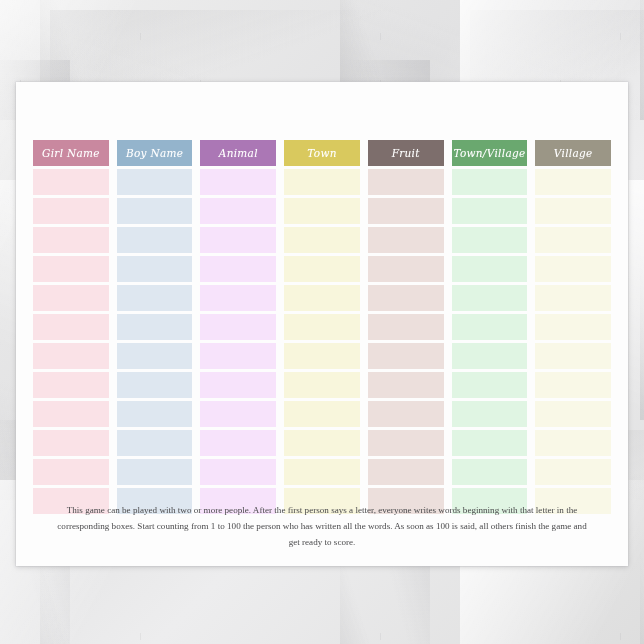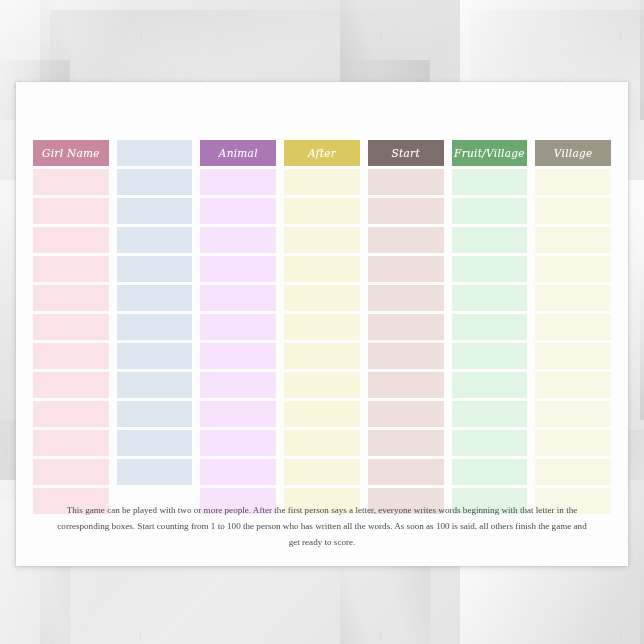--- a/index.html
+++ b/index.html
@@ -94,20 +94,21 @@
           <div class="bcell" style="background: rgb(250, 226, 231);"></div>
           <div class="bcell" style="background: rgb(250, 226, 231);"></div>
           <div class="bcell" style="background: rgb(250, 226, 231);"></div>
           <div class="bcell" style="background: rgb(250, 226, 231);"></div>
           <div class="bcell" style="background: rgb(250, 226, 231);"></div>
           <div class="bcell" style="background: rgb(250, 226, 231);"></div>
           <div class="bcell" style="background: rgb(250, 226, 231);"></div>
           <div class="bcell" style="background: rgb(250, 226, 231);"></div>
         </div>
         <div class="col">
+          <div class="hcell" style="background: rgb(148, 180, 204);">Boy Name</div>
           <div class="bcell" style="background: rgb(222, 231, 240);"></div>
           <div class="bcell" style="background: rgb(222, 231, 240);"></div>
           <div class="bcell" style="background: rgb(222, 231, 240);"></div>
           <div class="bcell" style="background: rgb(222, 231, 240);"></div>
           <div class="bcell" style="background: rgb(222, 231, 240);"></div>
           <div class="bcell" style="background: rgb(222, 231, 240);"></div>
           <div class="bcell" style="background: rgb(222, 231, 240);"></div>
           <div class="bcell" style="background: rgb(222, 231, 240);"></div>
           <div class="bcell" style="background: rgb(222, 231, 240);"></div>
           <div class="bcell" style="background: rgb(222, 231, 240);"></div>
@@ -123,51 +124,51 @@
           <div class="bcell" style="background: rgb(247, 227, 251);"></div>
           <div class="bcell" style="background: rgb(247, 227, 251);"></div>
           <div class="bcell" style="background: rgb(247, 227, 251);"></div>
           <div class="bcell" style="background: rgb(247, 227, 251);"></div>
           <div class="bcell" style="background: rgb(247, 227, 251);"></div>
           <div class="bcell" style="background: rgb(247, 227, 251);"></div>
           <div class="bcell" style="background: rgb(247, 227, 251);"></div>
           <div class="bcell" style="background: rgb(247, 227, 251);"></div>
         </div>
         <div class="col">
-          <div class="hcell" style="background: rgb(217, 201, 94);">After</div>
-          <div class="bcell" style="background: rgb(248, 246, 220);"></div>
-          <div class="bcell" style="background: rgb(248, 246, 220);"></div>
-          <div class="bcell" style="background: rgb(248, 246, 220);"></div>
-          <div class="bcell" style="background: rgb(248, 246, 220);"></div>
-          <div class="bcell" style="background: rgb(248, 246, 220);"></div>
-          <div class="bcell" style="background: rgb(248, 246, 220);"></div>
-          <div class="bcell" style="background: rgb(248, 246, 220);"></div>
-          <div class="bcell" style="background: rgb(248, 246, 220);"></div>
-          <div class="bcell" style="background: rgb(248, 246, 220);"></div>
-          <div class="bcell" style="background: rgb(248, 246, 220);"></div>
-          <div class="bcell" style="background: rgb(248, 246, 220);"></div>
-          <div class="bcell" style="background: rgb(248, 246, 220);"></div>
-        </div>
-        <div class="col">
-          <div class="hcell" style="background: rgb(125, 110, 108);">Start</div>
-          <div class="bcell" style="background: rgb(236, 223, 220);"></div>
-          <div class="bcell" style="background: rgb(236, 223, 220);"></div>
-          <div class="bcell" style="background: rgb(236, 223, 220);"></div>
-          <div class="bcell" style="background: rgb(236, 223, 220);"></div>
-          <div class="bcell" style="background: rgb(236, 223, 220);"></div>
-          <div class="bcell" style="background: rgb(236, 223, 220);"></div>
-          <div class="bcell" style="background: rgb(236, 223, 220);"></div>
-          <div class="bcell" style="background: rgb(236, 223, 220);"></div>
-          <div class="bcell" style="background: rgb(236, 223, 220);"></div>
-          <div class="bcell" style="background: rgb(236, 223, 220);"></div>
-          <div class="bcell" style="background: rgb(236, 223, 220);"></div>
-          <div class="bcell" style="background: rgb(236, 223, 220);"></div>
-        </div>
-        <div class="col">
-          <div class="hcell" style="background: rgb(106, 168, 111);">Fruit/Village</div>
+          <div class="hcell" style="background: rgb(217, 201, 94);">Town</div>
+          <div class="bcell" style="background: rgb(248, 246, 220);"></div>
+          <div class="bcell" style="background: rgb(248, 246, 220);"></div>
+          <div class="bcell" style="background: rgb(248, 246, 220);"></div>
+          <div class="bcell" style="background: rgb(248, 246, 220);"></div>
+          <div class="bcell" style="background: rgb(248, 246, 220);"></div>
+          <div class="bcell" style="background: rgb(248, 246, 220);"></div>
+          <div class="bcell" style="background: rgb(248, 246, 220);"></div>
+          <div class="bcell" style="background: rgb(248, 246, 220);"></div>
+          <div class="bcell" style="background: rgb(248, 246, 220);"></div>
+          <div class="bcell" style="background: rgb(248, 246, 220);"></div>
+          <div class="bcell" style="background: rgb(248, 246, 220);"></div>
+          <div class="bcell" style="background: rgb(248, 246, 220);"></div>
+        </div>
+        <div class="col">
+          <div class="hcell" style="background: rgb(125, 110, 108);">Fruit</div>
+          <div class="bcell" style="background: rgb(236, 223, 220);"></div>
+          <div class="bcell" style="background: rgb(236, 223, 220);"></div>
+          <div class="bcell" style="background: rgb(236, 223, 220);"></div>
+          <div class="bcell" style="background: rgb(236, 223, 220);"></div>
+          <div class="bcell" style="background: rgb(236, 223, 220);"></div>
+          <div class="bcell" style="background: rgb(236, 223, 220);"></div>
+          <div class="bcell" style="background: rgb(236, 223, 220);"></div>
+          <div class="bcell" style="background: rgb(236, 223, 220);"></div>
+          <div class="bcell" style="background: rgb(236, 223, 220);"></div>
+          <div class="bcell" style="background: rgb(236, 223, 220);"></div>
+          <div class="bcell" style="background: rgb(236, 223, 220);"></div>
+          <div class="bcell" style="background: rgb(236, 223, 220);"></div>
+        </div>
+        <div class="col">
+          <div class="hcell" style="background: rgb(106, 168, 111);">Town/Village</div>
           <div class="bcell" style="background: rgb(224, 245, 227);"></div>
           <div class="bcell" style="background: rgb(224, 245, 227);"></div>
           <div class="bcell" style="background: rgb(224, 245, 227);"></div>
           <div class="bcell" style="background: rgb(224, 245, 227);"></div>
           <div class="bcell" style="background: rgb(224, 245, 227);"></div>
           <div class="bcell" style="background: rgb(224, 245, 227);"></div>
           <div class="bcell" style="background: rgb(224, 245, 227);"></div>
           <div class="bcell" style="background: rgb(224, 245, 227);"></div>
           <div class="bcell" style="background: rgb(224, 245, 227);"></div>
           <div class="bcell" style="background: rgb(224, 245, 227);"></div>

